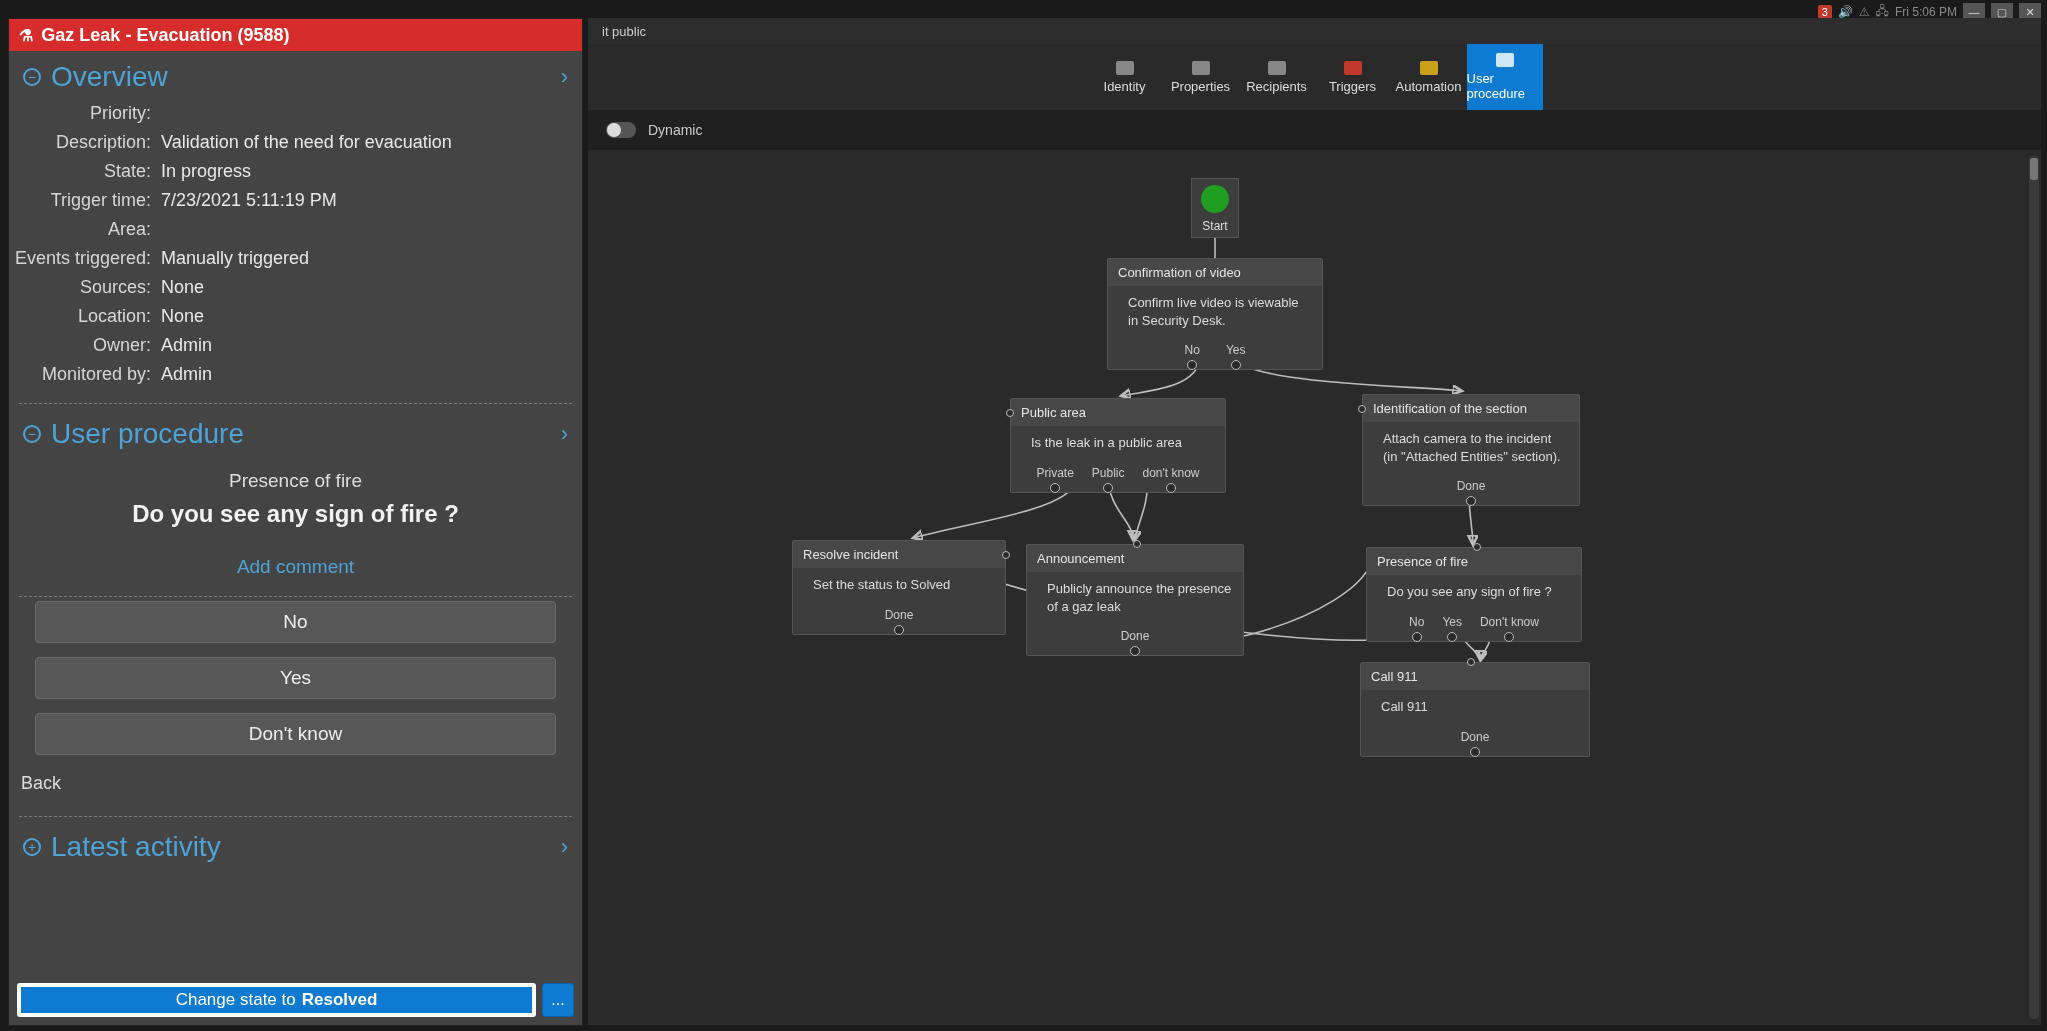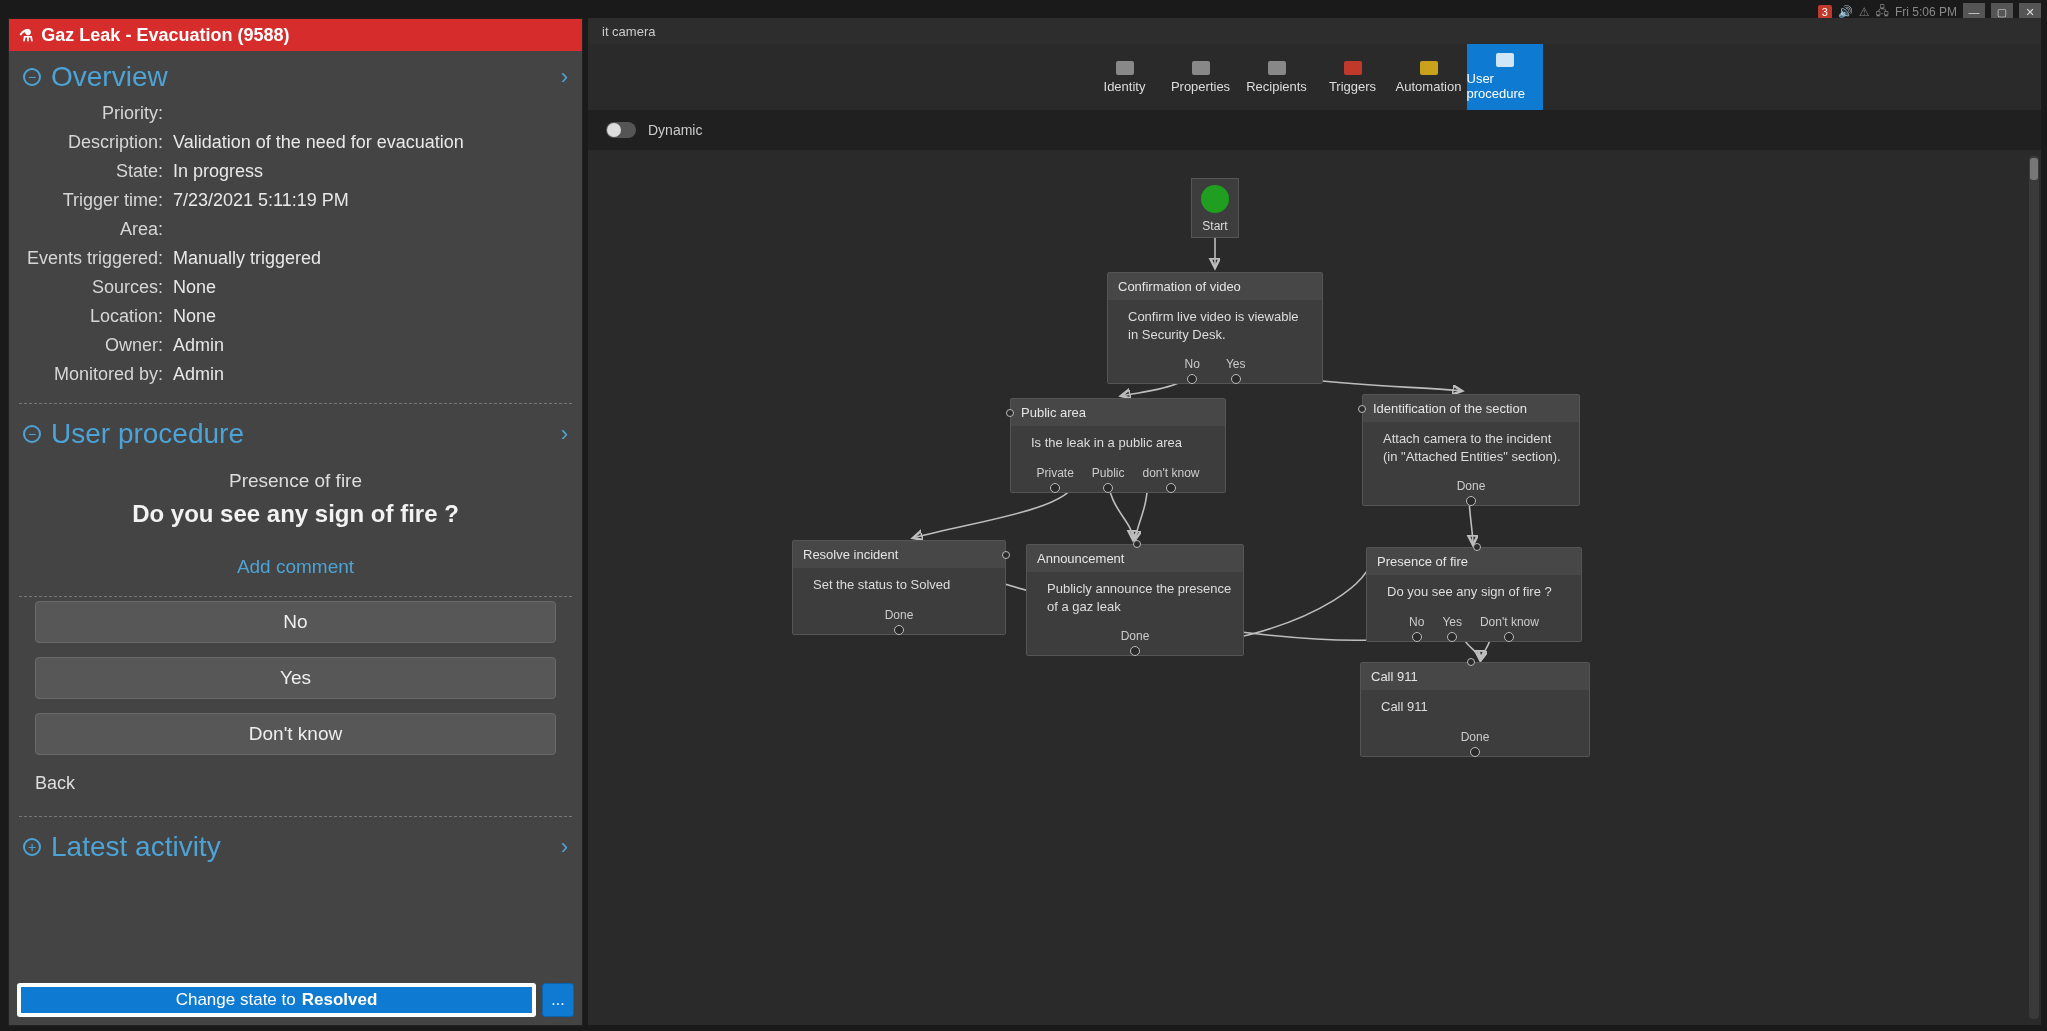--- a/index.html
+++ b/index.html
@@ -13,31 +13,31 @@
 
 .panel{position:absolute;left:8px;top:18px;width:575px;height:1008px;background:#444;border:1px solid #222;display:flex;flex-direction:column;}
 .panel-title{height:32px;background:#d62c2c;color:#fff;display:flex;align-items:center;padding:0 10px;font-size:18px;font-weight:600;}
 .panel-title .hazard{margin-right:8px;font-size:16px;}
 .panel-body{flex:1;overflow:hidden;padding:0;}
 .section-header{display:flex;align-items:center;justify-content:space-between;padding:10px 14px 6px 14px;}
 .section-header .left{display:flex;align-items:center;gap:10px;}
 .section-header .toggle{width:18px;height:18px;border-radius:50%;border:2px solid #4da3d6;display:flex;align-items:center;justify-content:center;color:#4da3d6;font-size:14px;line-height:1;}
 .section-header .title{color:#4da3d6;font-size:28px;font-weight:400;}
 .section-header .chev{color:#4da3d6;font-size:22px;}
-.kv{display:grid;grid-template-columns:150px 1fr;row-gap:8px;padding:4px 14px 14px 14px;font-size:18px;}
+.kv{display:grid;grid-template-columns:150px 1fr;row-gap:8px;padding:4px 14px 14px 2px;font-size:18px;}
 .kv .k{color:#d6d6d6;text-align:right;padding-right:10px;}
 .kv .v{color:#e8e8e8;}
 .dashed{border-top:1px dashed #777;margin:4px 10px;}
 .proc-step{ text-align:center;padding:14px 10px 6px 10px;}
 .proc-step .step-title{color:#ddd;font-size:19px;margin-bottom:8px;}
 .proc-step .step-q{color:#f2f2f2;font-size:24px;font-weight:600;}
 .add-comment{display:block;text-align:center;color:#4da3d6;font-size:19px;margin:22px 0 18px 0;}
 .btncol{padding:0 26px;display:flex;flex-direction:column;gap:14px;}
 .bigbtn{height:42px;background:#575757;border:1px solid #6a6a6a;border-radius:4px;color:#eee;font-size:19px;display:flex;align-items:center;justify-content:center;}
-.back{padding:18px 26px;color:#ddd;font-size:18px;}
+.back{padding:18px 12px;color:#ddd;font-size:18px;}
 .latest{margin-top:auto;}
 .statebar{display:flex;align-items:stretch;gap:6px;padding:8px;}
 .statebtn{flex:1;height:34px;background:#0f7ad1;border:4px solid #ffffff;border-radius:3px;color:#fff;font-size:17px;display:flex;align-items:center;justify-content:center;gap:6px;}
 .statebtn .res{font-weight:700;}
 .morebtn{width:32px;background:#0f7ad1;border:1px solid #0a63ab;border-radius:3px;color:#fff;display:flex;align-items:center;justify-content:center;font-size:16px;}
 
 
 .right{position:absolute;left:588px;top:18px;right:6px;bottom:6px;display:flex;flex-direction:column;}
 .tabrow{height:26px;background:#2d2d2d;display:flex;align-items:center;font-size:13px;color:#ccc;}
 .tabrow .tab{padding:0 14px;height:100%;display:flex;align-items:center;}
@@ -161,21 +161,21 @@
     <div class="statebtn">
       <span>Change state to</span>
       <span class="res">Resolved</span>
     </div>
     <div class="morebtn">...</div>
   </div>
 </div>
 
 <div class="right">
   <div class="tabrow">
-    <div class="tab">it camera</div>
+    <div class="tab">it public</div>
   </div>
   <div class="toolbar">
     <div class="toolbtn">
         <span class="ic"></span>
         <span>Identity</span>
       </div>
     <div class="toolbtn">
         <span class="ic"></span>
         <span>Properties</span>
       </div>
@@ -232,21 +232,21 @@
       <path d="M870,470 C870,495 892,500 892,510" marker-end="url(#ah)"></path>
 
       <path d="M905,470 C905,495 895,500 893,510" marker-end="url(#ah)"></path>
     </svg>
 
     <div class="startnode" style="left:603px;top:28px">
       <div class="dot"></div>
       <div class="lbl">Start</div>
     </div>
 
-    <div class="node" style="left:519px;top:122px;width:216px">
+    <div class="node" style="left:519px;top:108px;width:216px">
       <div class="nhead">Confirmation of video</div>
       <div class="nbody">Confirm live video is viewable in Security Desk.</div>
       <div class="outs">
         <span>No</span>
         <span>Yes</span>
       </div>
     </div>
 
     <div class="node" style="left:422px;top:248px;width:216px">
       <div class="port-in" style="left:-5px;top:10px"></div>

